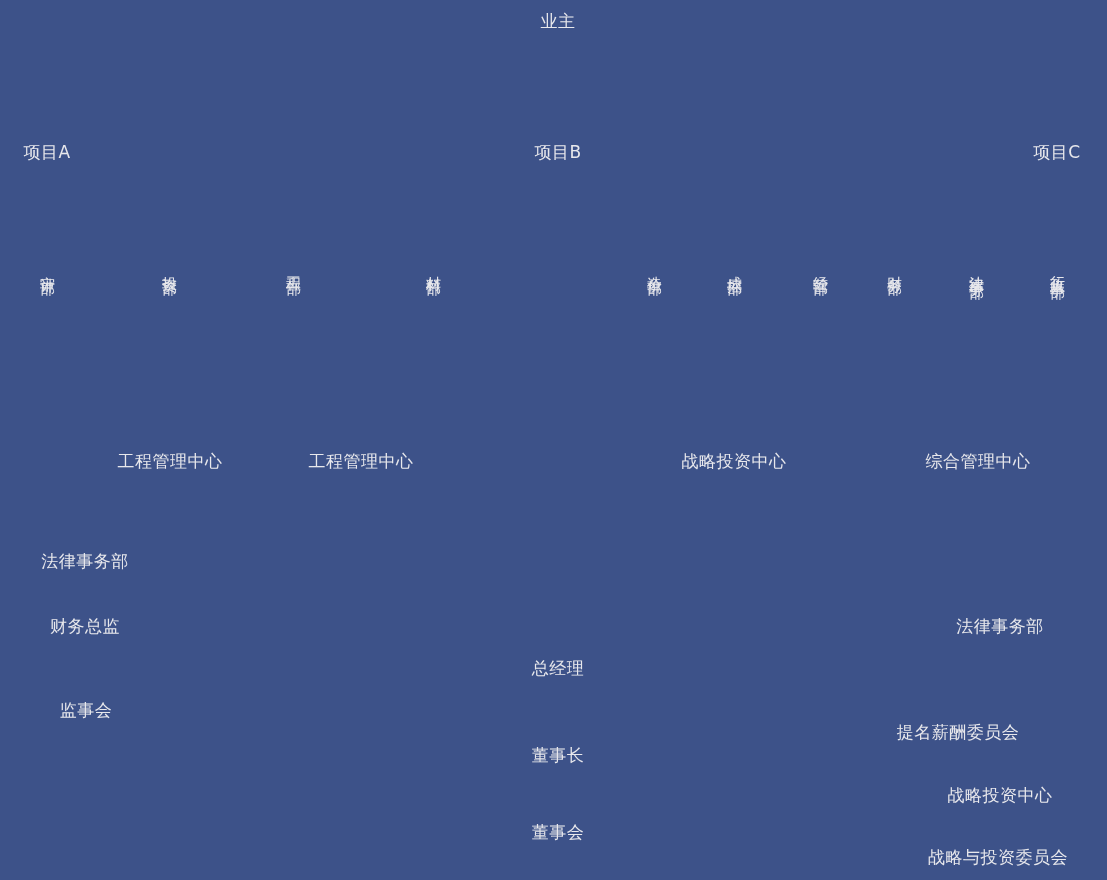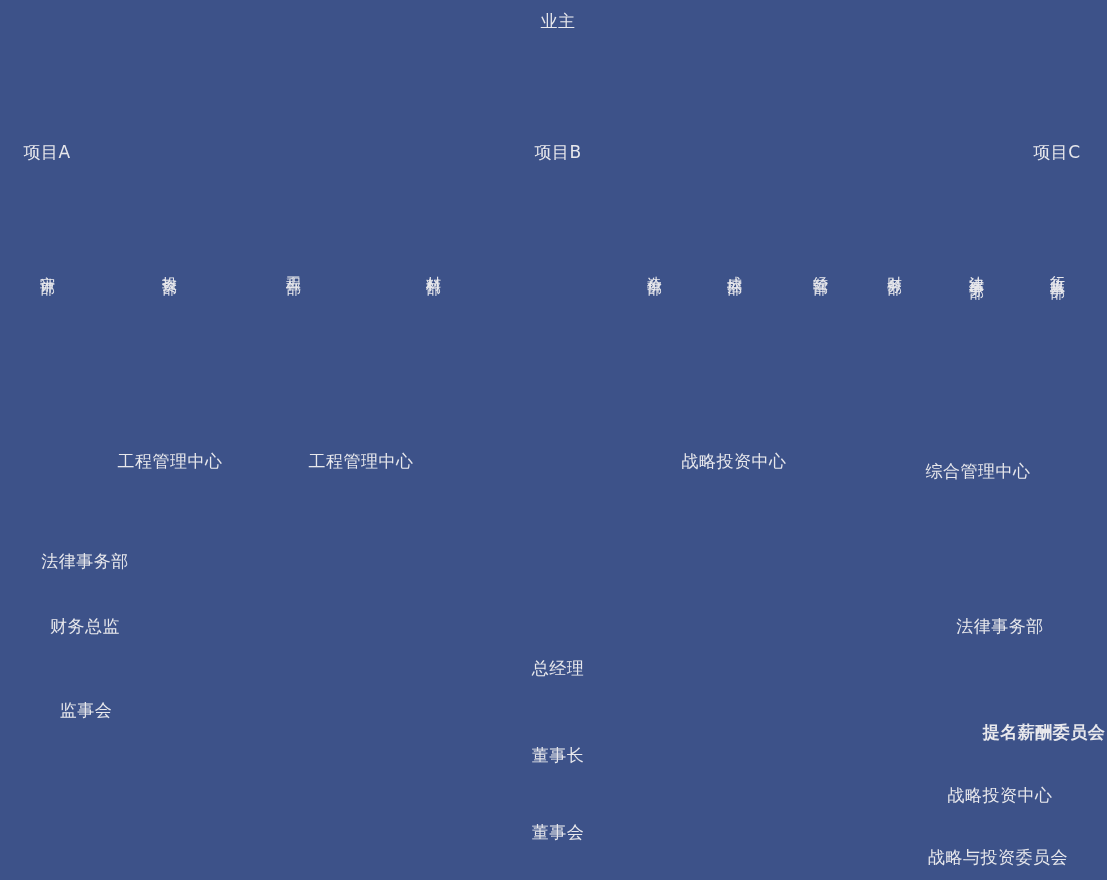--- a/index.html
+++ b/index.html
@@ -78,30 +78,30 @@
   <div class="node v-node" style="left:654px; top:264px;">造价部</div>
   <div class="node v-node" style="left:734px; top:264px;">成控部</div>
   <div class="node v-node" style="left:820px; top:264px;">经营部</div>
   <div class="node v-node" style="left:894px; top:264px;">财务部</div>
   <div class="node v-node" style="left:976px; top:264px;">法律事务部</div>
   <div class="node v-node" style="left:1057px; top:264px;">行政人事部</div>
 
   <div class="node h-node" style="left:170px; top:462px;">工程管理中心</div>
   <div class="node h-node" style="left:361px; top:462px;">工程管理中心</div>
   <div class="node h-node" style="left:734px; top:462px;">战略投资中心</div>
-  <div class="node h-node" style="left:978px; top:472px;">综合管理中心</div>
+  <div class="node h-node" style="left:978px; top:462px;">综合管理中心</div>
 
   <div class="node h-node" style="left:85px; top:562px;">法律事务部</div>
   <div class="node h-node" style="left:85px; top:627px;">财务总监</div>
   <div class="node h-node" style="left:86px; top:711px;">监事会</div>
 
   <div class="node h-node" style="left:558px; top:669px;">总经理</div>
   <div class="node h-node" style="left:558px; top:756px;">董事长</div>
   <div class="node h-node" style="left:558px; top:833px;">董事会</div>
 
   <div class="node h-node" style="left:1000px; top:627px;">法律事务部</div>
-  <div class="node h-node" style="left:1044px; top:733px;font-weight:bold;">提名薪酬委员会</div>
+  <div class="node h-node" style="left:958px; top:733px;">提名薪酬委员会</div>
   <div class="node h-node" style="left:1000px; top:796px;">战略投资中心</div>
   <div class="node h-node" style="left:998px; top:858px;">战略与投资委员会</div>
 
   <div id="scroll-strip" style="background: rgb(74, 93, 147); top: 355px; height: 525px;"></div>
 
 </div>
 
 </body></html>

